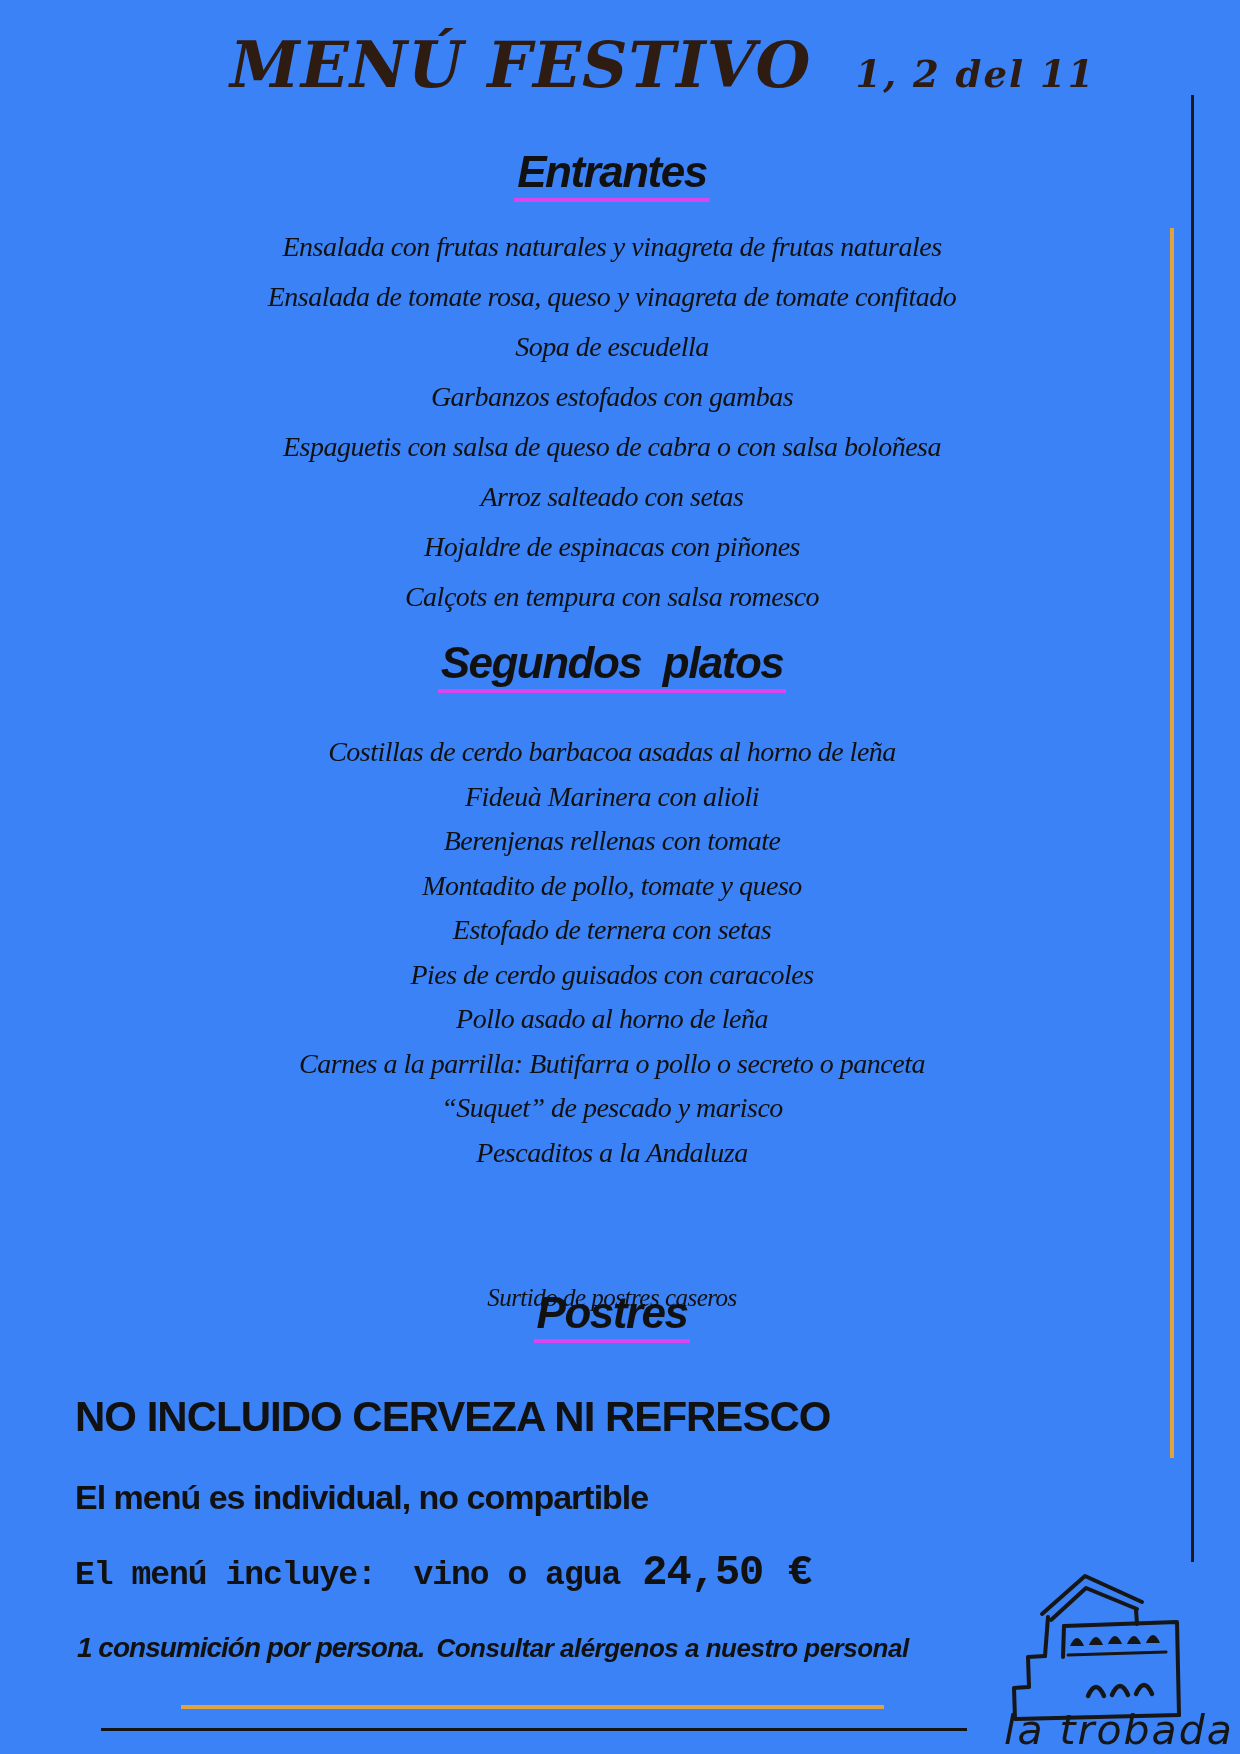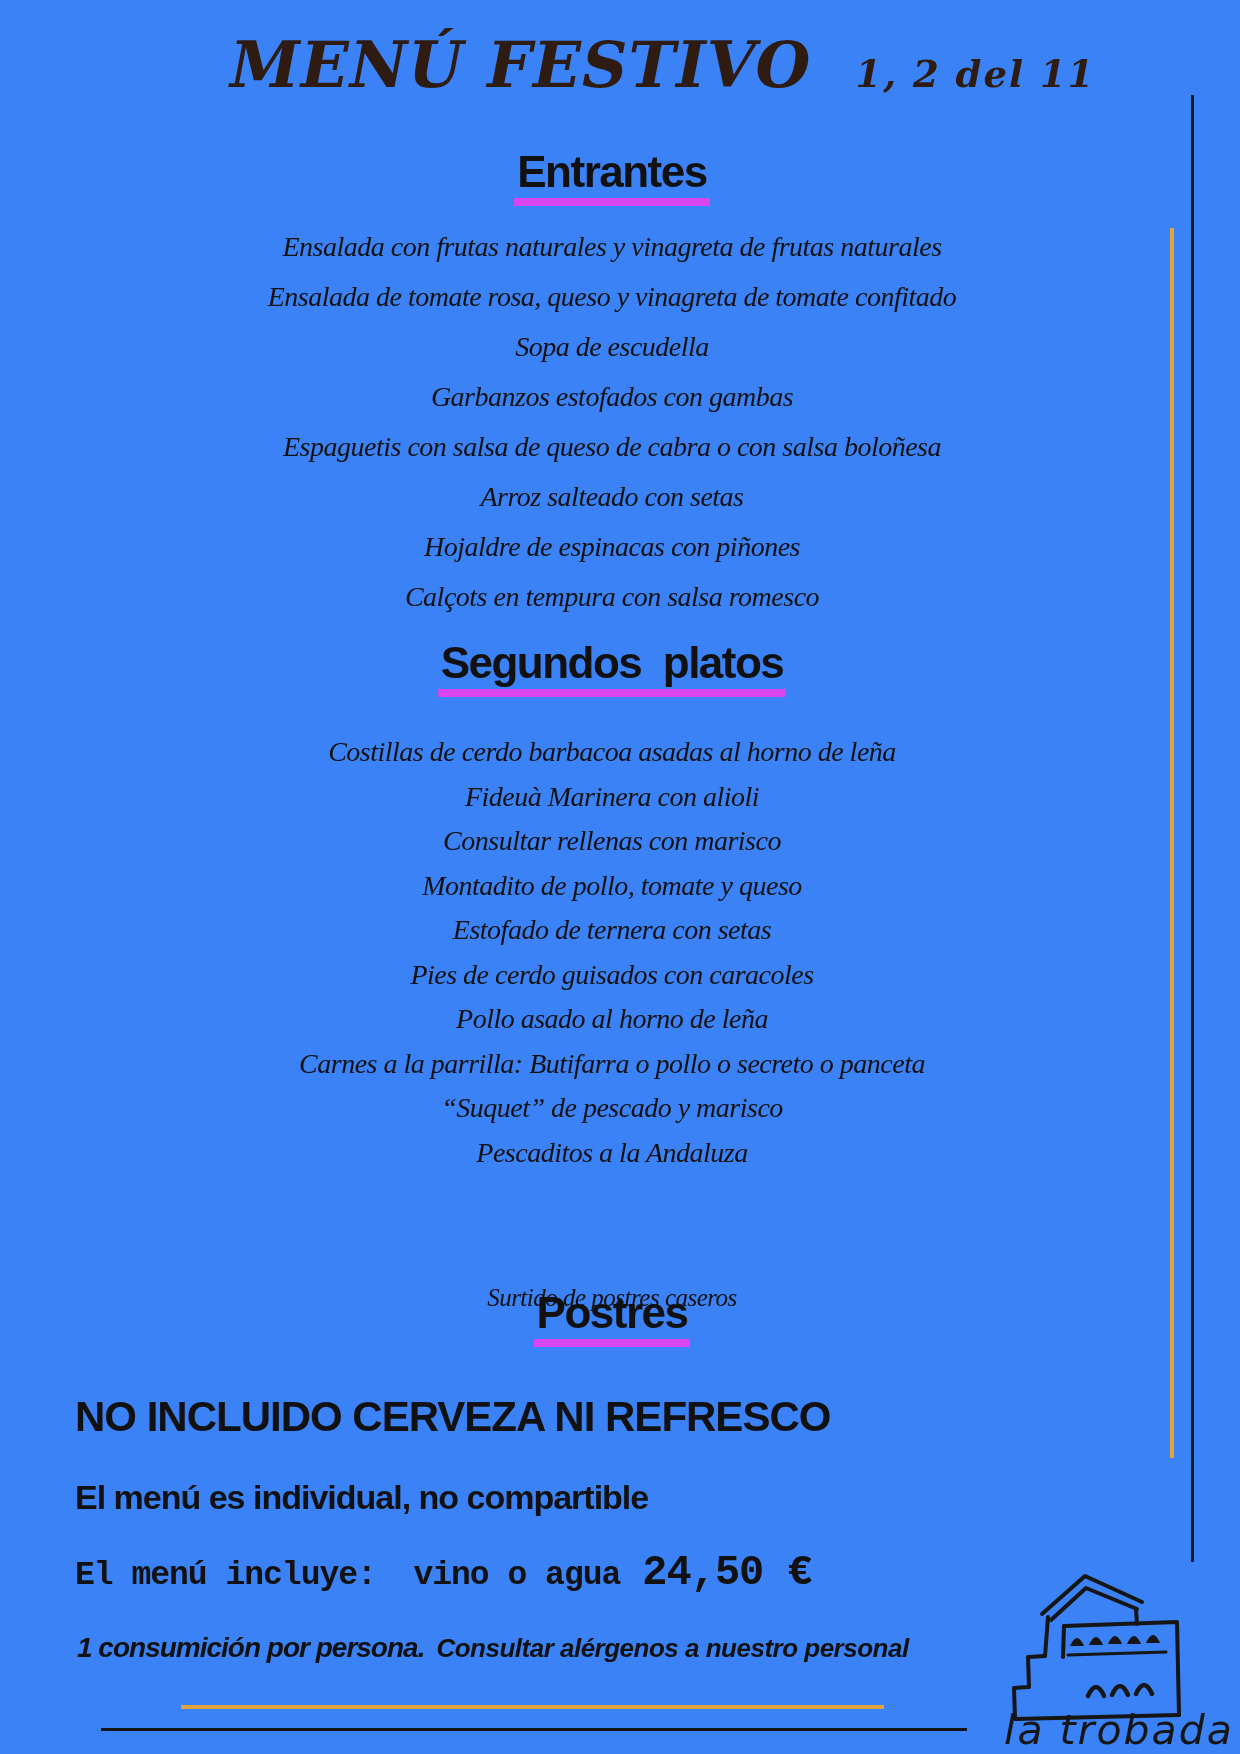--- a/index.html
+++ b/index.html
@@ -15,21 +15,21 @@
     font-family:"DejaVu Serif", serif; font-style:italic; color:#2E1B12;
     white-space:nowrap;
   }
   .title-main { font-size:63px; font-weight:600; letter-spacing:1px; }
   .title-date { font-size:37px; font-weight:600; letter-spacing:2px; }
 
   
   .centered { position:absolute; left:0; width:1224px; text-align:center; }
 
   .heading { font-weight:bold; font-size:44px; letter-spacing:-1.5px; margin:0; }
-  .heading .hd-text { border-bottom:8px solid #d946ef; padding:0 3px 2px; white-space:pre-wrap; }
+  .heading .hd-text { border-bottom:4px solid #d946ef; padding:0 3px 2px; white-space:pre-wrap;font-style:italic; }
 
   .items { font-style:italic; font-size:28px; letter-spacing:-0.5px; }
   .items .item { white-space:pre-wrap;font-family:Liberation Serif, serif; }
   .items-entrantes .item { height:50px; line-height:50px; }
   .items-segundos  .item { height:44.5px; line-height:44.5px; }
 
   .heading-entrantes { top:147px; }
   .items-entrantes   { top:222px; }
   .heading-segundos  { top:638px; }
   .items-segundos    { top:730px; }
@@ -89,21 +89,21 @@
     <div class="item">Hojaldre de espinacas con piñones</div>
     <div class="item">Calçots en tempura con salsa romesco</div>
   </div>
 
   <h2 class="centered heading heading-segundos">
     <span class="hd-text">Segundos  platos</span>
   </h2>
   <div class="centered items items-segundos">
     <div class="item">Costillas de cerdo barbacoa asadas al horno de leña</div>
     <div class="item">Fideuà Marinera con alioli</div>
-    <div class="item">Consultar rellenas con marisco</div>
+    <div class="item">Berenjenas rellenas con tomate</div>
     <div class="item">Montadito de pollo, tomate y queso</div>
     <div class="item">Estofado de ternera con setas</div>
     <div class="item">Pies de cerdo guisados con caracoles</div>
     <div class="item">Pollo asado al horno de leña</div>
     <div class="item">Carnes a la parrilla: Butifarra o pollo o secreto o panceta</div>
     <div class="item">“Suquet” de pescado y marisco</div>
     <div class="item">Pescaditos a la Andaluza</div>
   </div>
 
   <h2 class="centered heading heading-postres">

